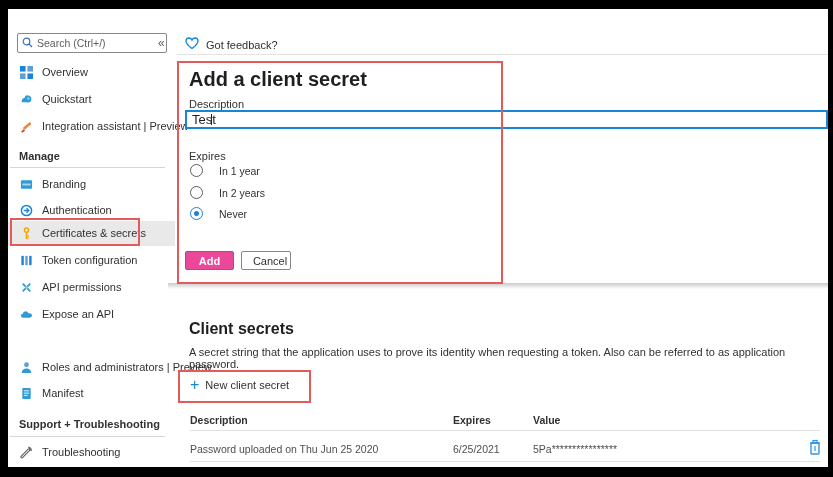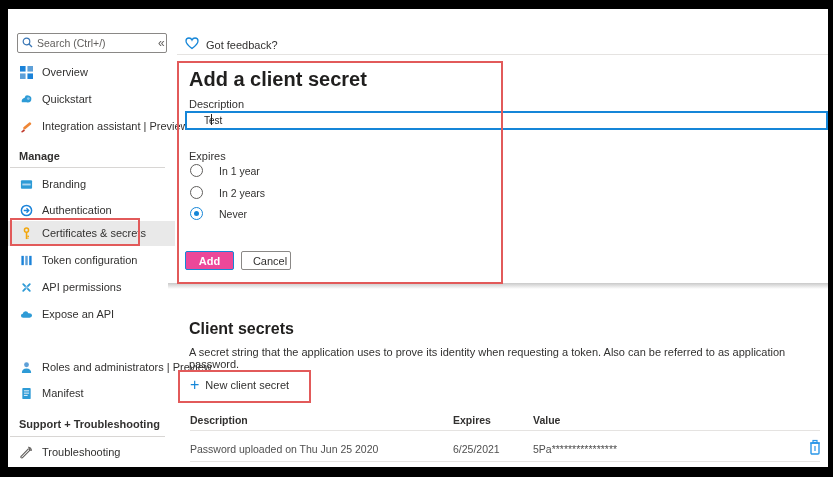--- a/index.html
+++ b/index.html
@@ -37,21 +37,21 @@
   .feedback { position:absolute; left:177px; top:28px; display:flex; align-items:center; gap:7px;
     font-size:11px; color:#323130; cursor:pointer; }
   .top-divider { position:absolute; left:169px; top:45px; right:0; height:1px; background:#e5e3e1; }
 
   .red-panel { position:absolute; left:169px; top:52px; width:326px; height:223px;
     border:2px solid #e25a5a; pointer-events:none; z-index:6; }
   .panel-title { position:absolute; left:181px; top:59px; font-size:20px; font-weight:600; color:#201f1e; }
   .field-label { position:absolute; font-size:11px; color:#323130; }
   .desc-input-wrap { position:absolute; left:177px; top:101px; right:0; height:19px; }
   .desc-input-wrap input { width:100%; height:100%; border:2px solid #1586d8; outline:none;
-    font-size:10px; color:#201f1e; padding:0 17px; font-family:"Liberation Sans", sans-serif; }
+    font-size:13px; color:#201f1e; padding:0 5px; font-family:"Liberation Sans", sans-serif; }
   .caret { position:absolute; left:26px; top:4px; width:1px; height:11px; background:#201f1e; }
 
   .radio-row { position:absolute; left:182px; display:flex; align-items:center; gap:16px;
     font-size:10.5px; color:#323130; cursor:pointer; }
   .radio { width:13px; height:13px; border:1px solid #605e5c; border-radius:50%; background:#fff; position:relative; }
   .radio-row.checked .radio { border-color:#1586d8; }
   .radio-row.checked .radio::after { content:""; position:absolute; left:3px; top:3px; width:5px; height:5px;
     border-radius:50%; background:#1586d8; }
 
   .btn-add { position:absolute; left:177px; top:242px; width:49px; height:19px; background:#ec4899;

